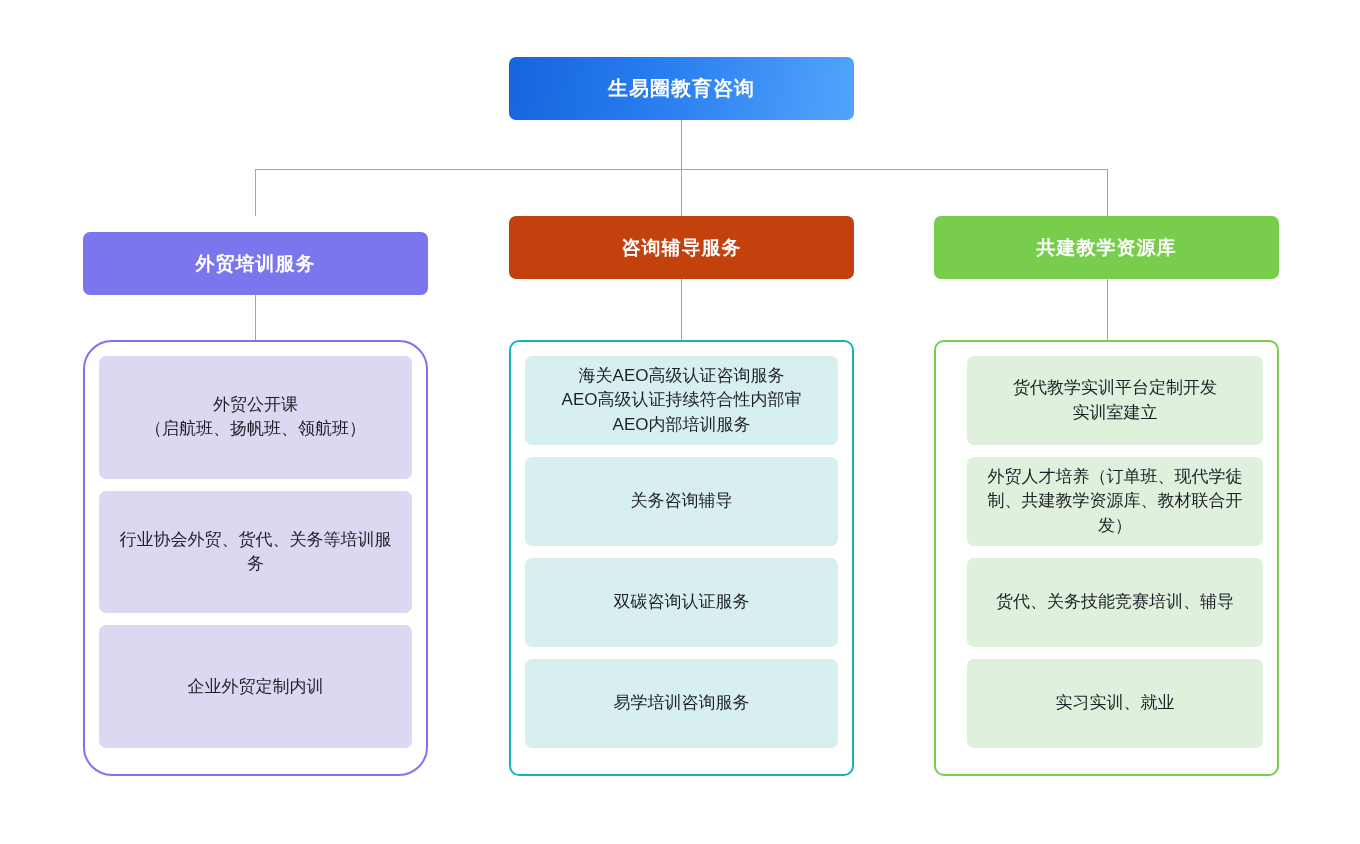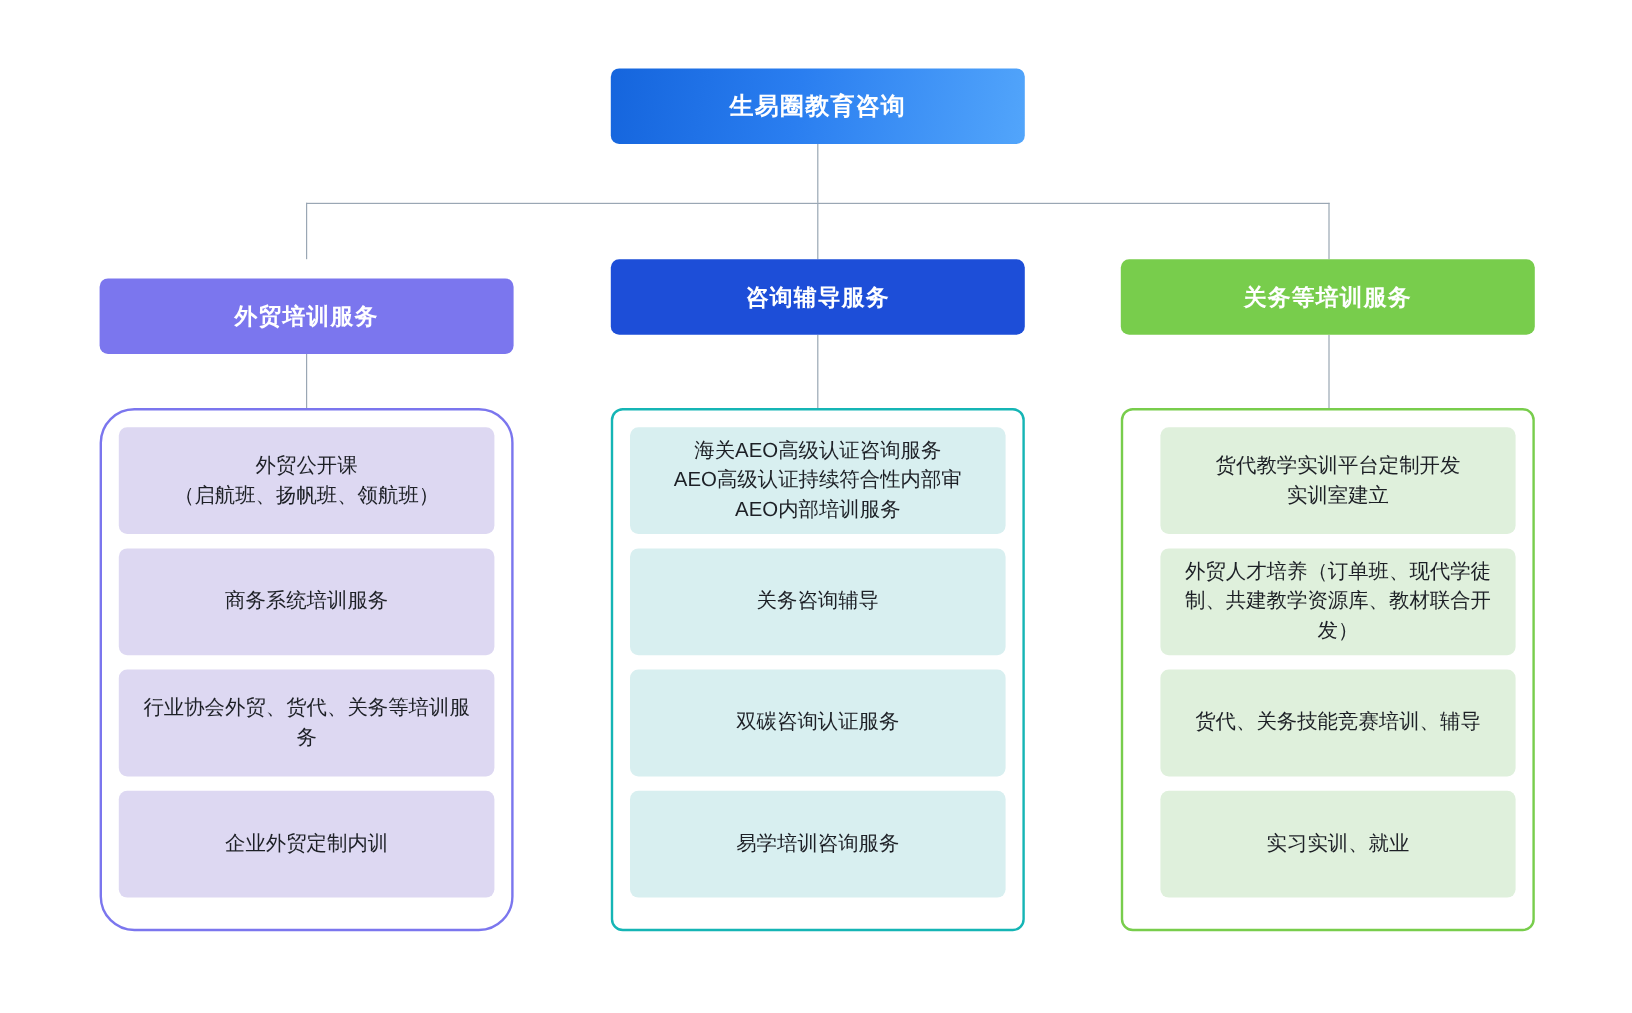--- a/index.html
+++ b/index.html
@@ -108,21 +108,21 @@
     white-space: pre-line;
   }
 
   
   .branch-a { left: 83px; }
   .branch-a .branch-header { background: #7b76ee; margin-top: 16px; }
   .branch-a .branch-box { border-color: #7b76ee; border-radius: 29px; }
   .branch-a .item { background: #ddd8f2; }
 
   .branch-b { left: 509px; }
-  .branch-b .branch-header { background: #1d4ed8; }
+  .branch-b .branch-header { background: #c2410c; }
   .branch-b .branch-box { border-color: #15b5b5; }
   .branch-b .item { background: #d8eff0; }
 
   .branch-c { left: 934px; }
   .branch-c .branch-header { background: #78cd4c; }
   .branch-c .branch-box { border-color: #78cd4c; padding-left: 31px; }
   .branch-c .item { background: #dff0dc; }
 </style>
 </head>
 <body>
@@ -148,23 +148,20 @@
   <div class="branch branch-a">
     <div class="branch-header">
       <span class="node-label">外贸培训服务</span>
     </div>
     <div class="branch-box">
       <div class="item">
         <span class="item-label">外贸公开课
 （启航班、扬帆班、领航班）</span>
       </div>
       <div class="item">
-        <span class="item-label">商务系统培训服务</span>
-      </div>
-      <div class="item">
         <span class="item-label">行业协会外贸、货代、关务等培训服务</span>
       </div>
       <div class="item">
         <span class="item-label">企业外贸定制内训</span>
       </div>
     </div>
   </div>
 
   <div class="branch branch-b">
     <div class="branch-header">
@@ -183,21 +180,21 @@
         <span class="item-label">双碳咨询认证服务</span>
       </div>
       <div class="item">
         <span class="item-label">易学培训咨询服务</span>
       </div>
     </div>
   </div>
 
   <div class="branch branch-c">
     <div class="branch-header">
-      <span class="node-label">关务等培训服务</span>
+      <span class="node-label">共建教学资源库</span>
     </div>
     <div class="branch-box">
       <div class="item">
         <span class="item-label">货代教学实训平台定制开发
 实训室建立</span>
       </div>
       <div class="item">
         <span class="item-label">外贸人才培养（订单班、现代学徒制、共建教学资源库、教材联合开发）</span>
       </div>
       <div class="item">

